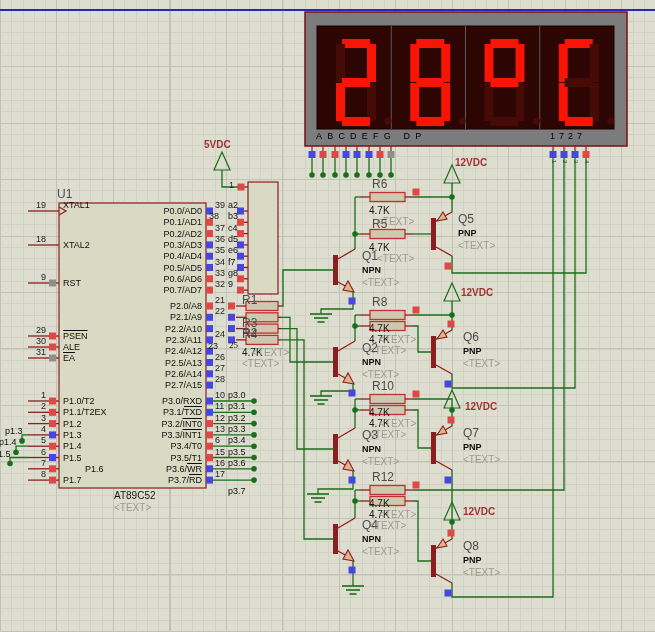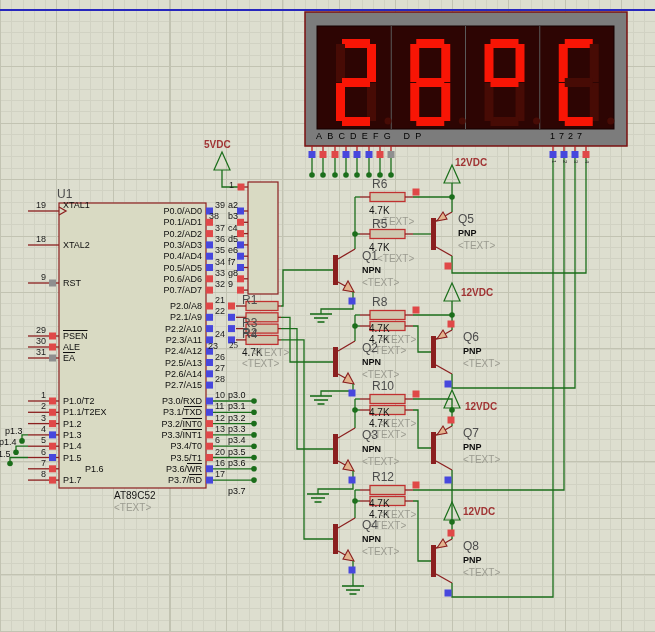--- a/index.html
+++ b/index.html
@@ -472,21 +472,21 @@
       <div class="t pin" style="left: 80px; top: 418.6px; width: 122px; text-align: right;"><span>P3.2/</span><span class="ov">INT0</span></div>
       <div class="t num" style="left: 215px; top: 412.6px;">12</div>
       <div class="t net" style="left: 228px; top: 412.6px;">p3.2</div>
       <div class="t pin" style="left: 80px; top: 429.9px; width: 122px; text-align: right;"><span>P3.3/</span><span class="ov">INT1</span></div>
       <div class="t num" style="left: 215px; top: 423.9px;">13</div>
       <div class="t net" style="left: 228px; top: 423.9px;">p3.3</div>
       <div class="t pin" style="left: 80px; top: 441.2px; width: 122px; text-align: right;"><span>P3.4/T0</span></div>
       <div class="t num" style="left: 215px; top: 435.2px;">6</div>
       <div class="t net" style="left: 228px; top: 435.2px;">p3.4</div>
       <div class="t pin" style="left: 80px; top: 452.5px; width: 122px; text-align: right;"><span>P3.5/T1</span></div>
-      <div class="t num" style="left: 215px; top: 446.5px;">20</div>
+      <div class="t num" style="left: 215px; top: 446.5px;">15</div>
       <div class="t net" style="left: 228px; top: 446.5px;">p3.5</div>
       <div class="t pin" style="left: 80px; top: 463.8px; width: 122px; text-align: right;"><span>P3.6/</span><span class="ov">WR</span></div>
       <div class="t num" style="left: 215px; top: 457.8px;">16</div>
       <div class="t net" style="left: 228px; top: 457.8px;">p3.6</div>
       <div class="t pin" style="left: 80px; top: 475.1px; width: 122px; text-align: right;"><span>P3.7/</span><span class="ov">RD</span></div>
       <div class="t num" style="left: 215px; top: 469.1px;">17</div>
       <div class="t net" style="left: 228px; top: 469.1px; margin-top: 17px;">p3.7</div>
       <div class="t num" style="left: 229px; top: 180px;">1</div>
       <div class="t ref" style="left: 242px; top: 294px;">R1</div>
       <div class="t ref" style="left: 242px; top: 305.3px; margin-top: 22px;">R2</div>

